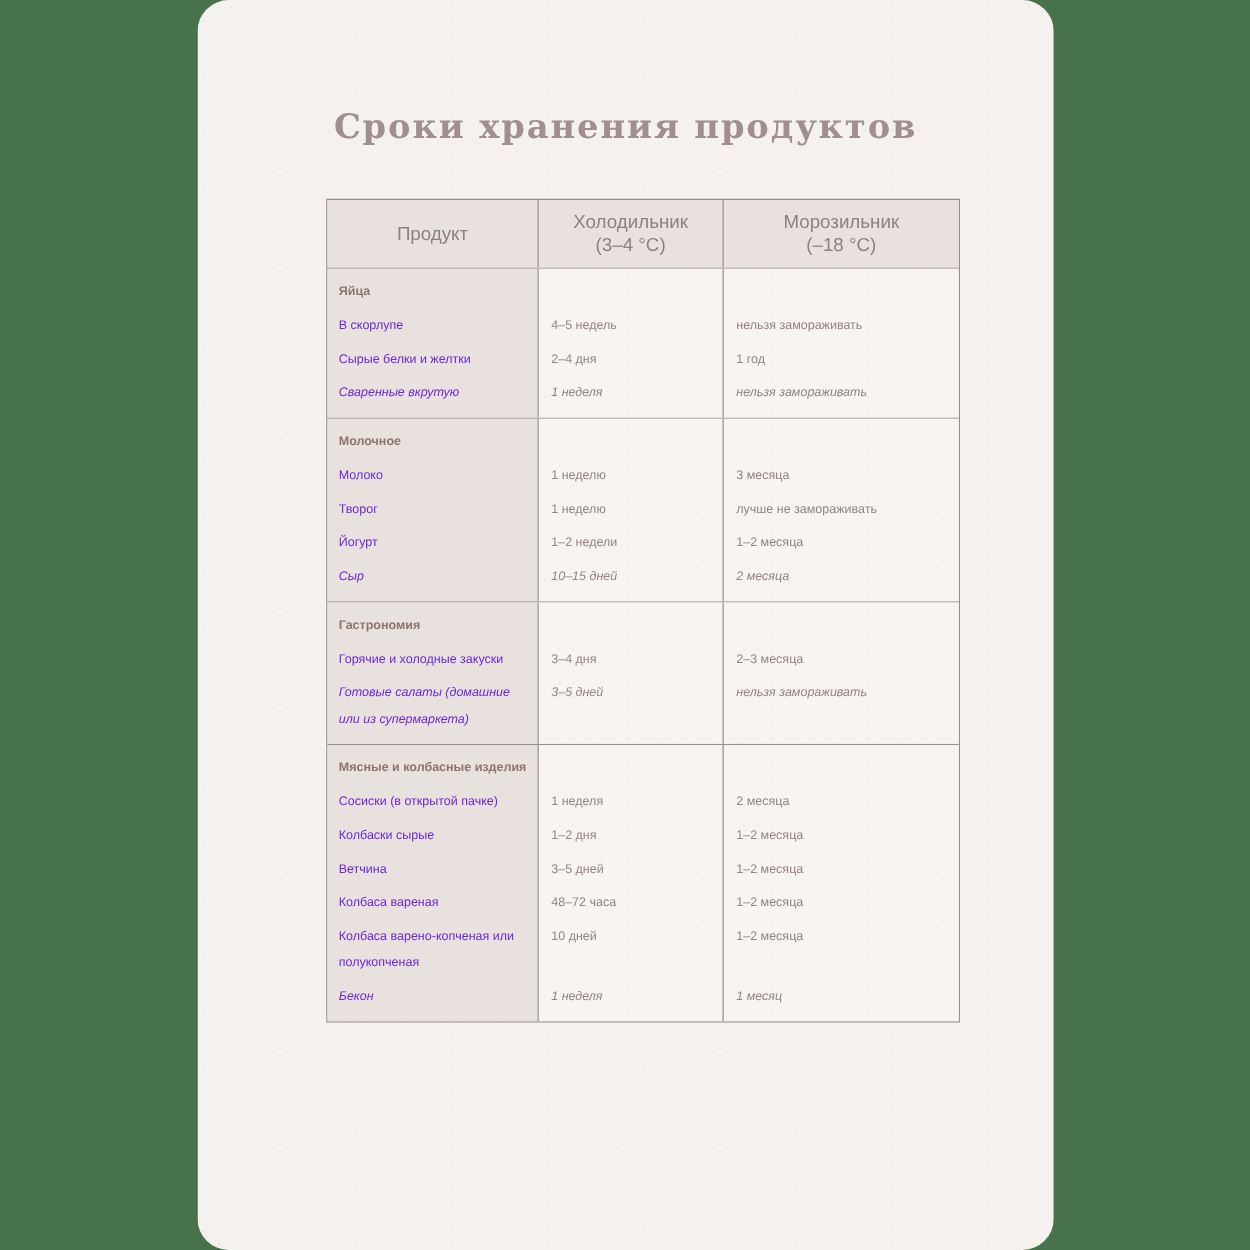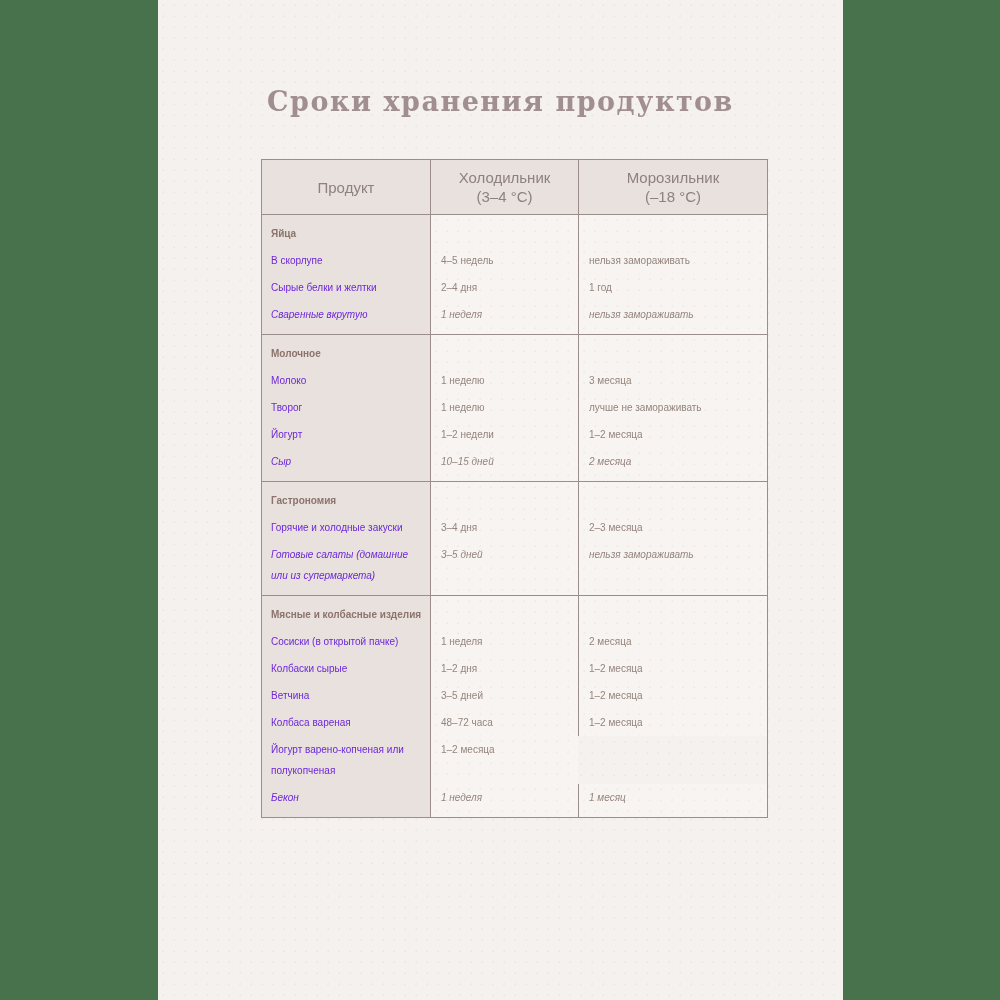--- a/index.html
+++ b/index.html
@@ -9,20 +9,21 @@
     font-family:"Liberation Sans", sans-serif;
     position:relative;
     overflow:hidden;
   }
   .page {
     position:absolute; left:158px; top:0;
     width:685px; height:1000px;
     background-color:#f4f1ee;
     background-image:radial-gradient(rgba(190,172,160,0.14) 1px, transparent 1px);
     background-size:11px 11px;
+    border-radius:25px;
   }
   .title {
     margin-top:86px;
     text-align:center;
     font-family:"DejaVu Serif", serif;
     font-weight:bold;
     font-size:27px;
     letter-spacing:1.5px;
     color:#a18f8f;
   }
@@ -169,21 +170,22 @@
         <div class="cell c1">Ветчина</div>
         <div class="cell c2">3–5 дней</div>
         <div class="cell c3">1–2 месяца</div>
       </div>
       <div class="row">
         <div class="cell c1">Колбаса вареная</div>
         <div class="cell c2">48–72 часа</div>
         <div class="cell c3">1–2 месяца</div>
       </div>
       <div class="row">
-        <div class="cell c1">Йогурт варено-копченая или полукопченая</div>
+        <div class="cell c1">Колбаса варено-копченая или полукопченая</div>
+        <div class="cell c2">10 дней</div>
         <div class="cell c3">1–2 месяца</div>
       </div>
       <div class="row last">
         <div class="cell c1">Бекон</div>
         <div class="cell c2">1 неделя</div>
         <div class="cell c3">1 месяц</div>
       </div>
     </div>
 
   </div>

